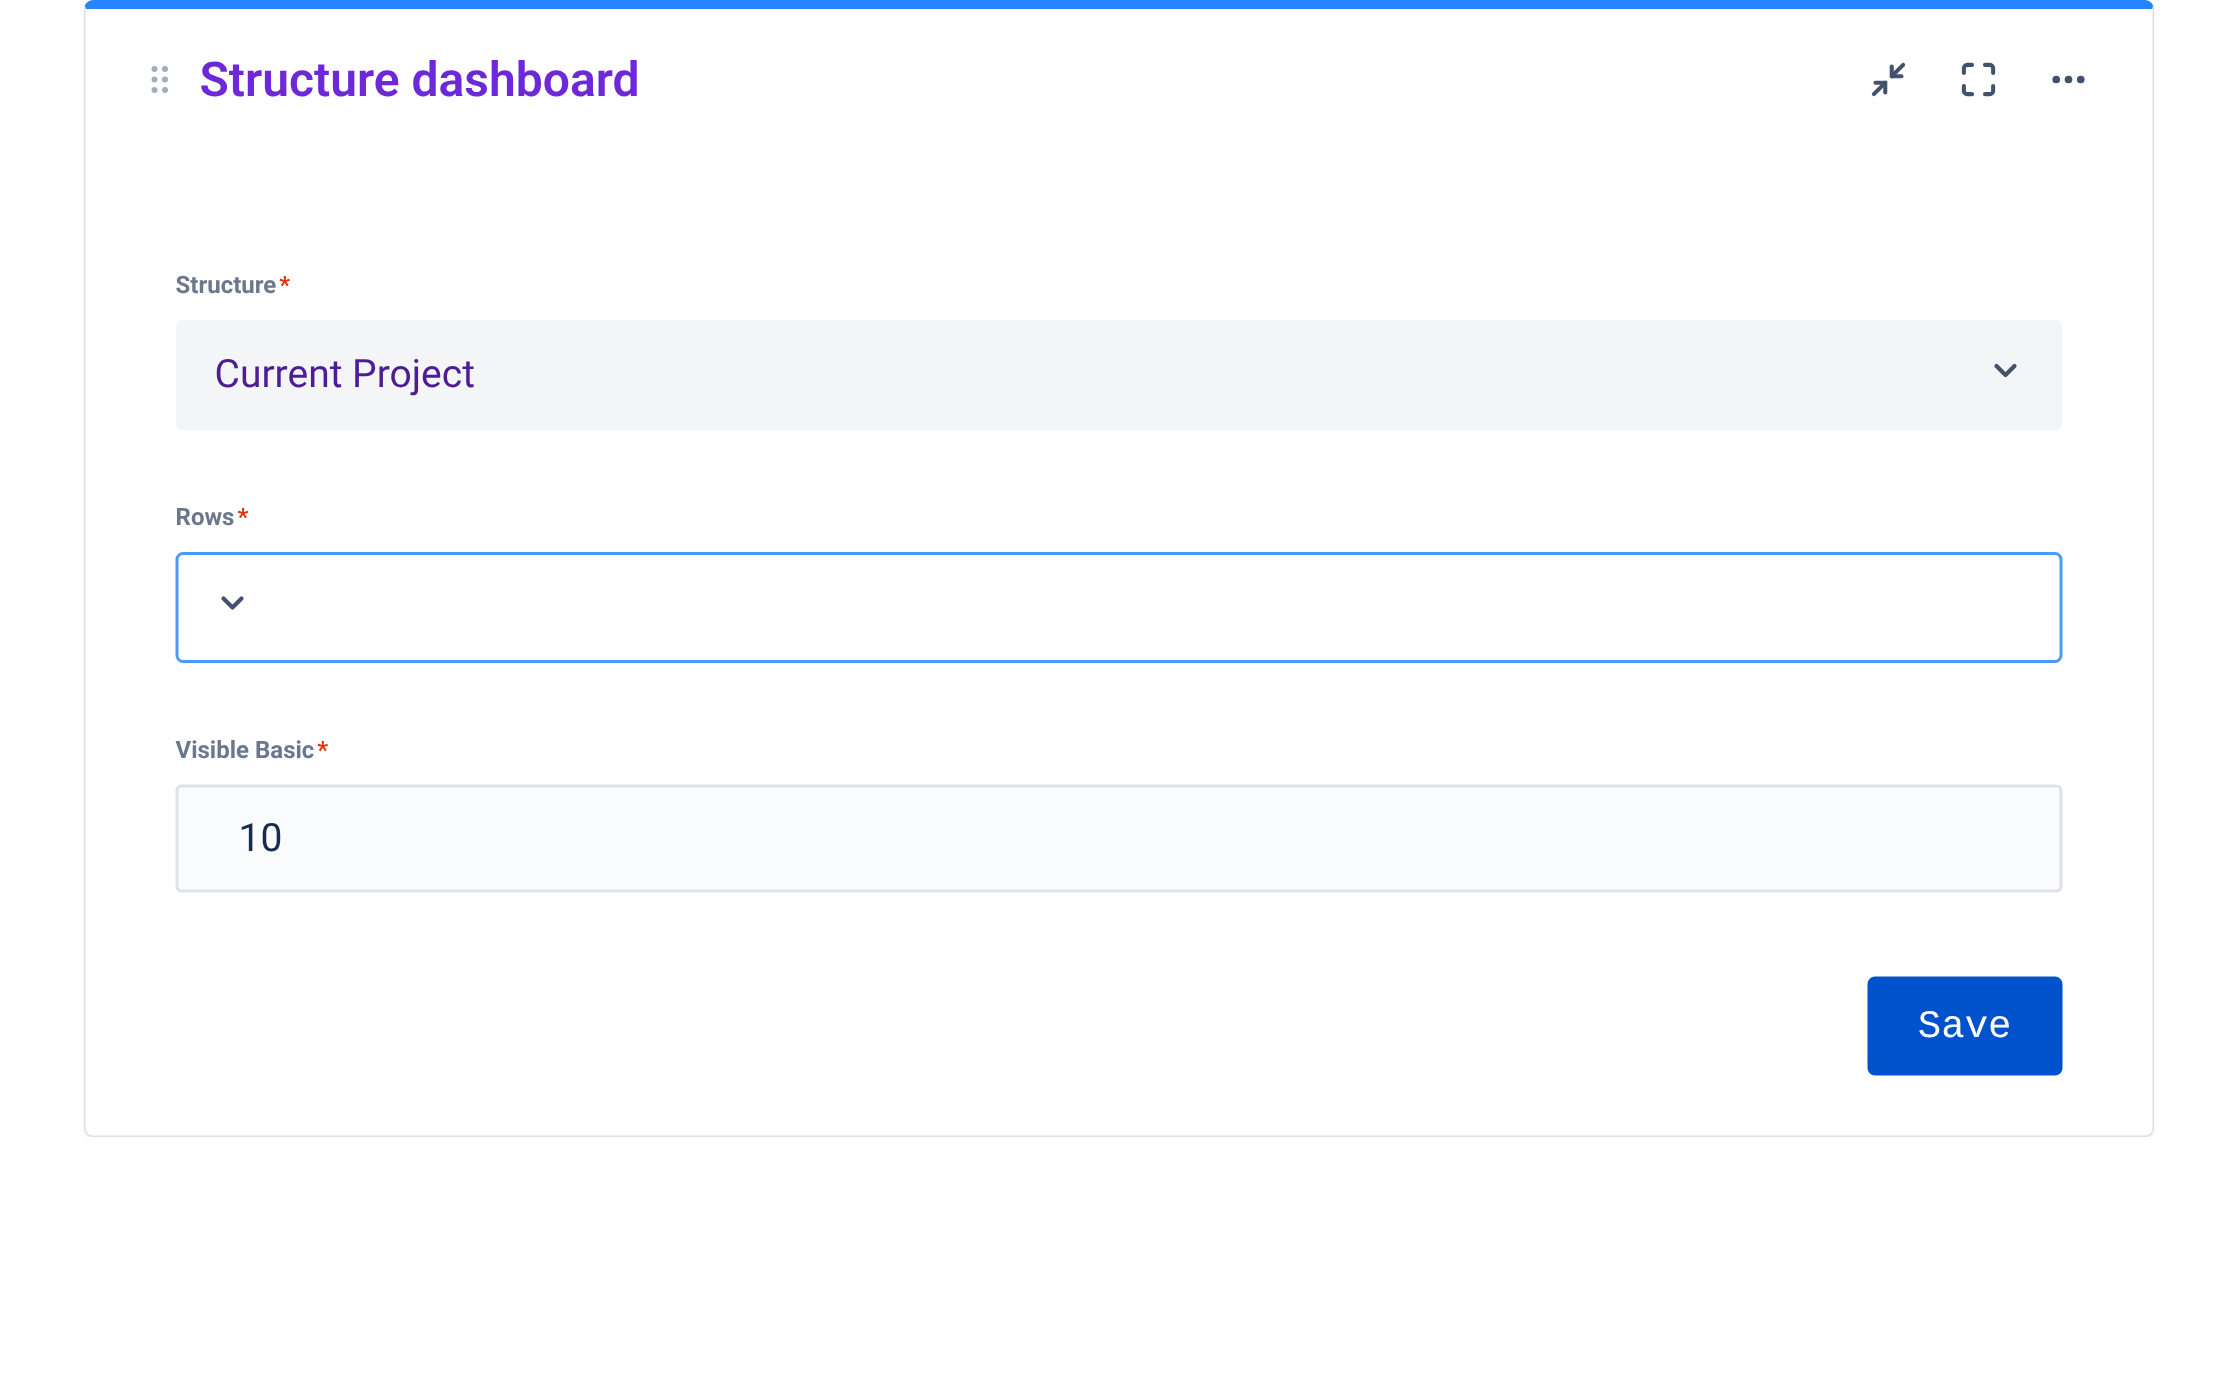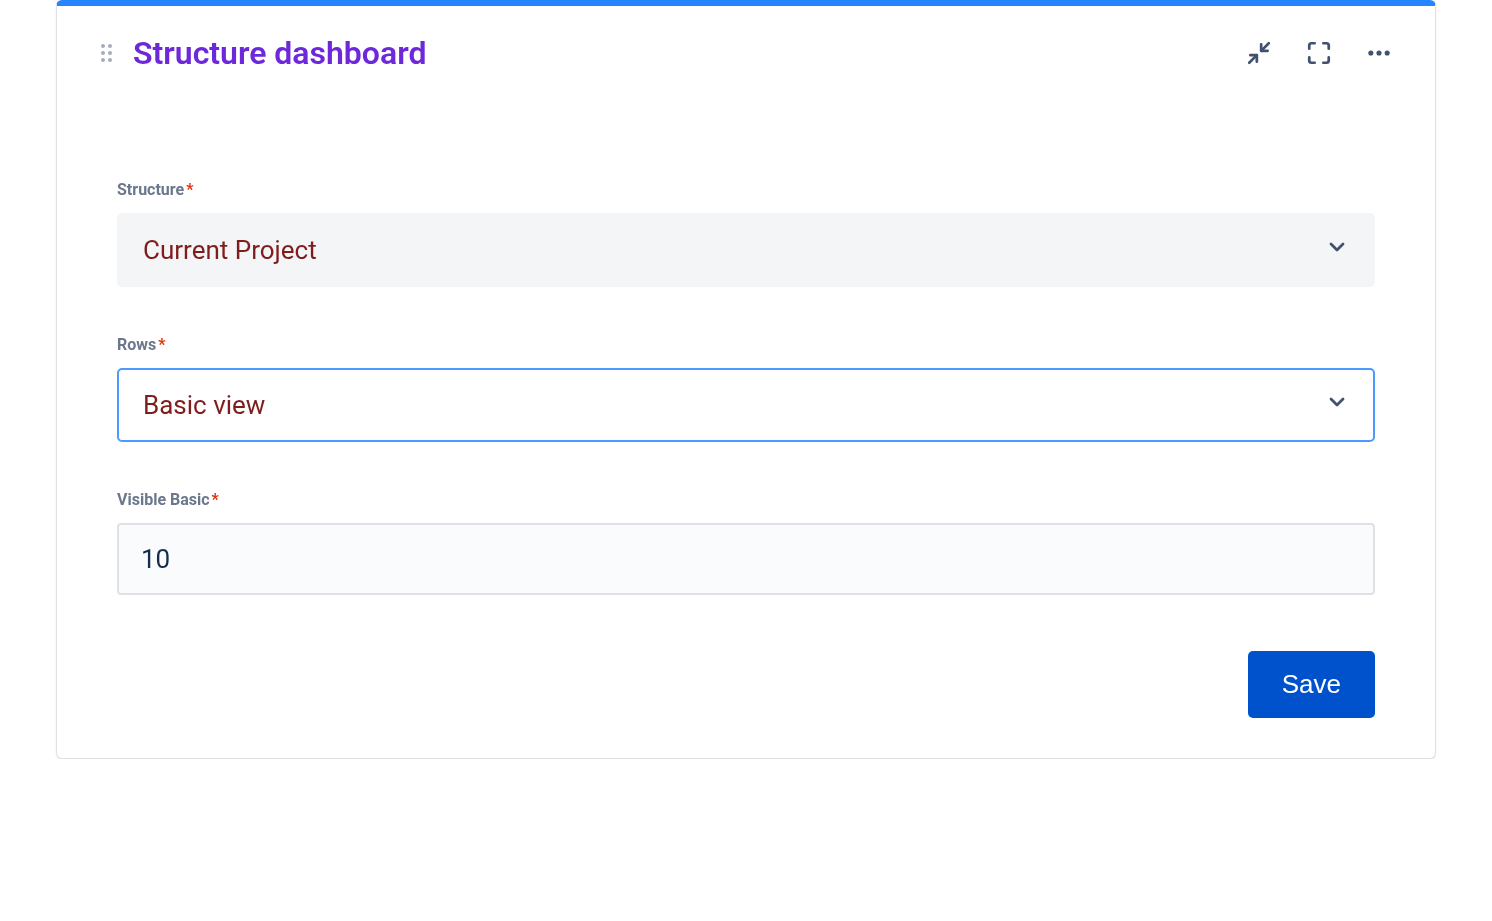--- a/index.html
+++ b/index.html
@@ -90,59 +90,59 @@
       position: relative;
       width: 100%;
       height: 74px;
       border-radius: 5px;
       background: #f4f5f7;
       border: 2px solid transparent;
       display: flex;
       align-items: center;
       padding: 0 24px;
       font-size: 26px;
-      color: #7f1d1d;
+      color: #4c1d95;
       cursor: pointer;
     }
     .select.focused {
       background: #fff;
       border: 2px solid #4c9aff;
     }
     .select-value {
       flex: 1;
     }
     .chevron {
       color: #42526e;
     }
     .text-input {
       width: 100%;
       height: 72px;
       border-radius: 4px;
       background: #fafbfc;
       border: 2px solid #dfe1e6;
-      padding: 0 22px;
+      padding: 0 40px;
       font-size: 26px;
       color: #172b4d;
       font-family: inherit;
     }
     .actions {
       display: flex;
       justify-content: flex-end;
       padding: 20px 60px 0 60px;
     }
     .save-btn {
       background: #0052cc;
       color: #fff;
       border: none;
       border-radius: 5px;
       font-size: 26px;
       font-weight: 500;
       padding: 18px 34px;
       cursor: pointer;
-      font-family: Liberation Sans, sans-serif;
+      font-family: Liberation Mono, monospace;
     }
   </style>
 </head>
 <body>
 
 <div class="panel">
 
   <div class="panel-header">
     <div class="drag-handle">
       <span></span>
@@ -194,21 +194,20 @@
             </svg>
         </span>
       </div>
     </div>
 
     <div class="field">
       <label class="field-label">
         <span>Rows</span><span class="req">*</span>
       </label>
       <div class="select focused">
-        <span class="select-value">Basic view</span>
         <span class="chevron">
           <svg width="24" height="24" viewBox="0 0 24 24" fill="none" stroke="currentColor" stroke-width="2.8" stroke-linecap="round" stroke-linejoin="round">
               <polyline points="6 9 12 15 18 9"></polyline>
             </svg>
         </span>
       </div>
     </div>
 
     <div class="field">
       <label class="field-label">

